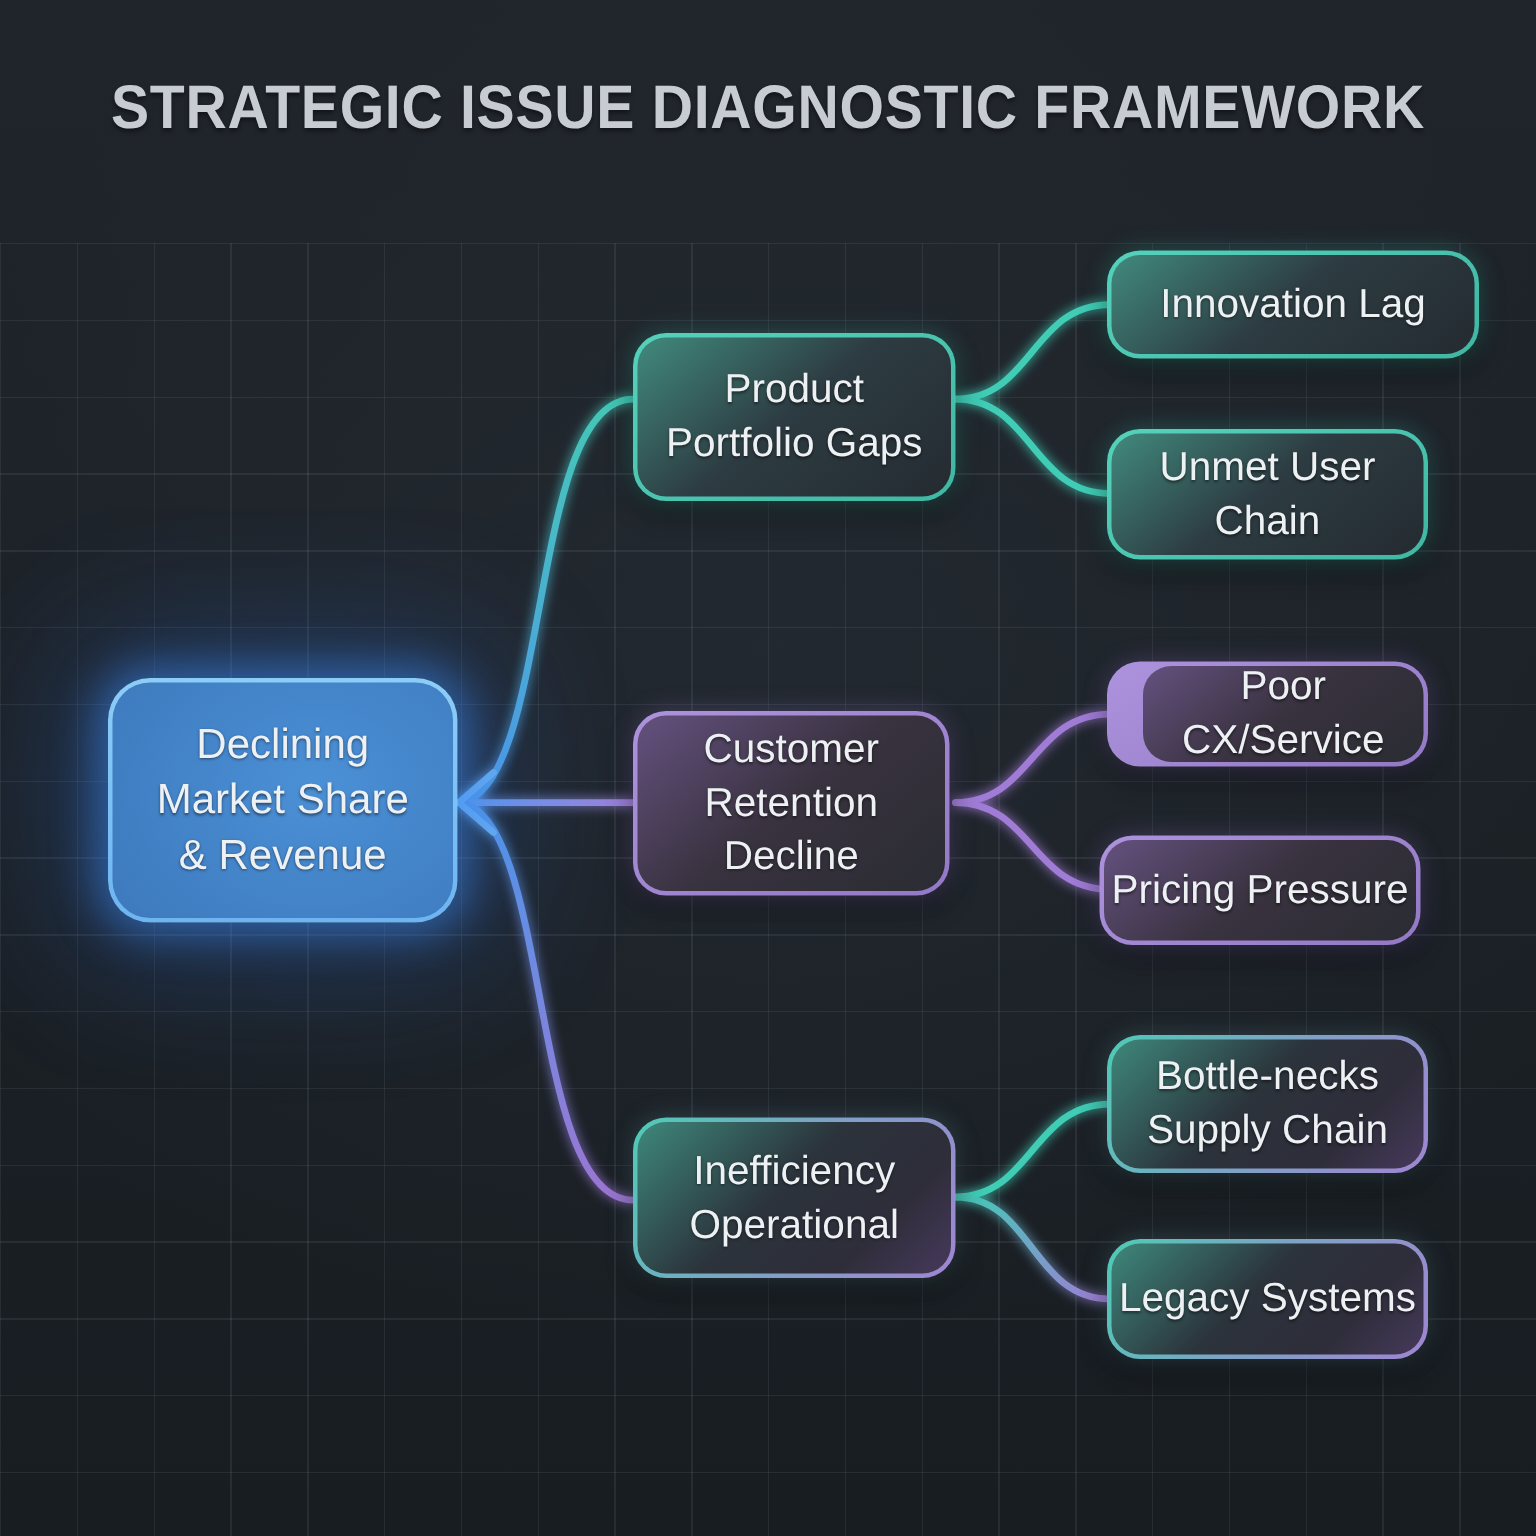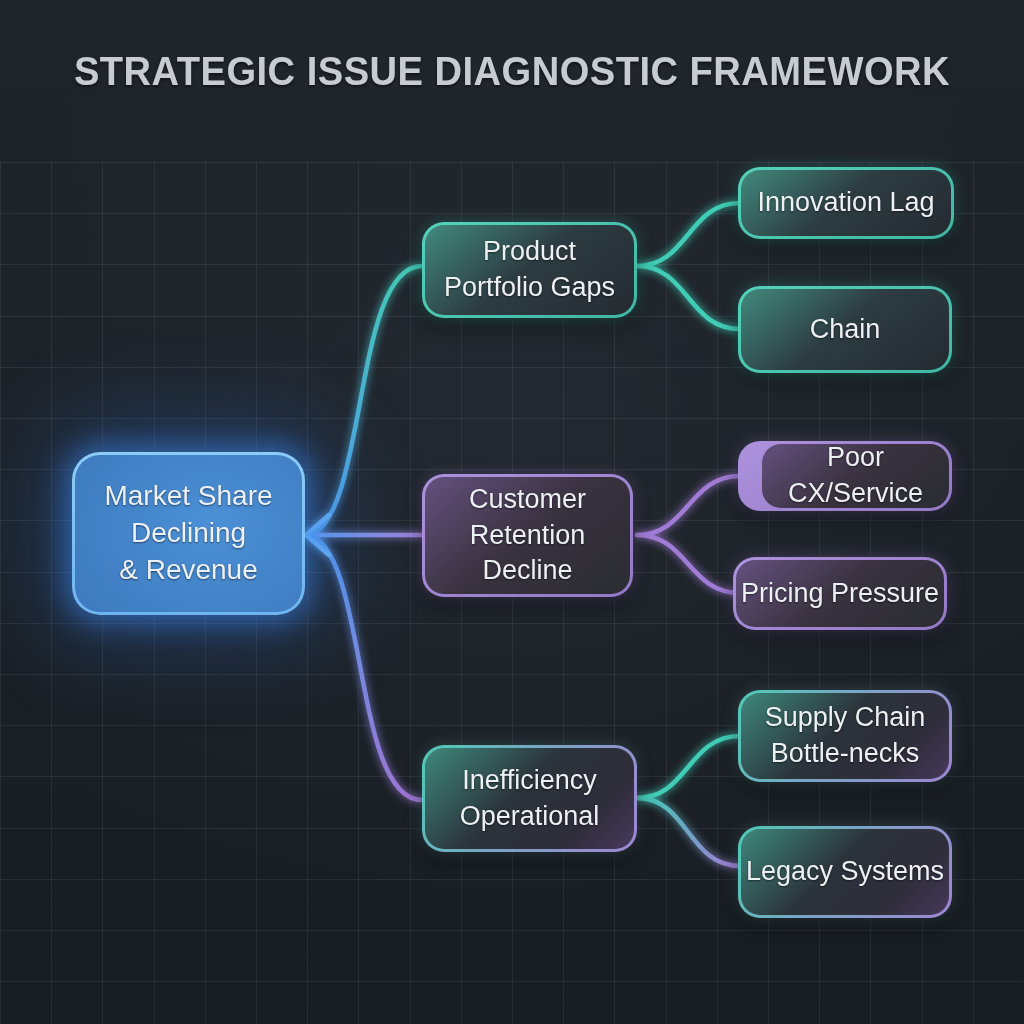--- a/index.html
+++ b/index.html
@@ -98,27 +98,27 @@
     <path d="M 637 266 C 688 266, 688 329, 740 329" stroke="#40ccb5"></path>
     <path d="M 637 535 C 688 535, 688 476, 740 476" stroke="#a07cd6"></path>
     <path d="M 637 535 C 688 535, 688 593, 740 593" stroke="#a07cd6"></path>
     <path d="M 637 798 C 688 798, 688 736, 740 736" stroke="#40ccb5"></path>
     <path d="M 637 798 C 688 798, 688 866, 740 866" stroke="url(#lgLegacy)"></path>
   </g>
 </svg>
 
 <div class="node blue" style="left:72px;top:452px;width:233px;height:163px;">
   <div class="node-inner">
+    <span class="line">Declining</span>
     <span class="line">Market Share</span>
-    <span class="line">Declining</span>
     <span class="line">&amp; Revenue</span>
   </div>
 </div>
 
-<div class="node teal" style="left:422px;top:222px;width:215px;height:96px;">
+<div class="node teal" style="left:422px;top:222px;width:215px;height:112px;">
   <div class="node-inner">
     <span class="line">Product</span>
     <span class="line">Portfolio Gaps</span>
   </div>
 </div>
 
 <div class="node purple" style="left:422px;top:474px;width:211px;height:123px;">
   <div class="node-inner">
     <span class="line">Customer</span>
     <span class="line">Retention</span>
@@ -126,48 +126,49 @@
   </div>
 </div>
 
 <div class="node tealpurple" style="left:422px;top:745px;width:215px;height:107px;">
   <div class="node-inner">
     <span class="line">Inefficiency</span>
     <span class="line">Operational</span>
   </div>
 </div>
 
-<div class="node teal" style="left:738px;top:167px;width:216px;height:72px;">
+<div class="node teal" style="left:738px;top:167px;width:248px;height:72px;">
   <div class="node-inner">
     <span class="line">Innovation Lag</span>
   </div>
 </div>
 
 <div class="node teal" style="left:738px;top:286px;width:214px;height:87px;">
   <div class="node-inner">
+    <span class="line">Unmet User</span>
     <span class="line">Chain</span>
   </div>
 </div>
 
 <div class="node purple" style="left:738px;top:441px;width:214px;height:70px;padding-left:24px;">
   <div class="node-inner">
     <span class="line">Poor CX/Service</span>
   </div>
 </div>
 
 <div class="node purple" style="left:733px;top:557px;width:214px;height:73px;">
   <div class="node-inner">
     <span class="line">Pricing Pressure</span>
   </div>
 </div>
 
 <div class="node tealpurple" style="left:738px;top:690px;width:214px;height:92px;">
   <div class="node-inner">
+    <span class="line">Bottle-necks</span>
     <span class="line">Supply Chain</span>
-    <span class="line">Bottle-necks</span>
   </div>
 </div>
 
-<div class="node tealpurple" style="left:738px;top:826px;width:214px;height:92px;">
+<div class="node tealpurple" style="left:738px;top:826px;width:214px;height:80px;">
   <div class="node-inner">
     <span class="line">Legacy Systems</span>
   </div>
 </div>
 
 </body></html>

